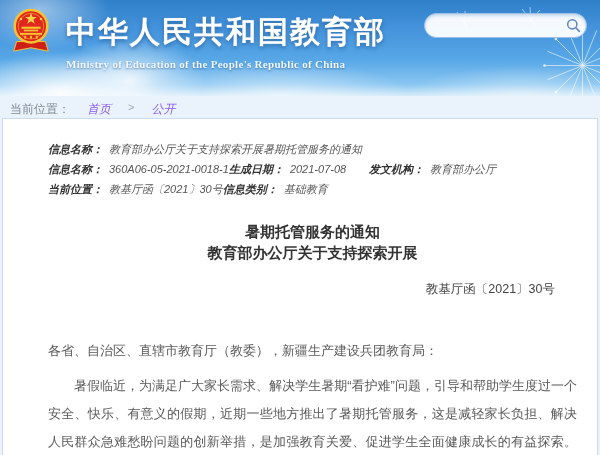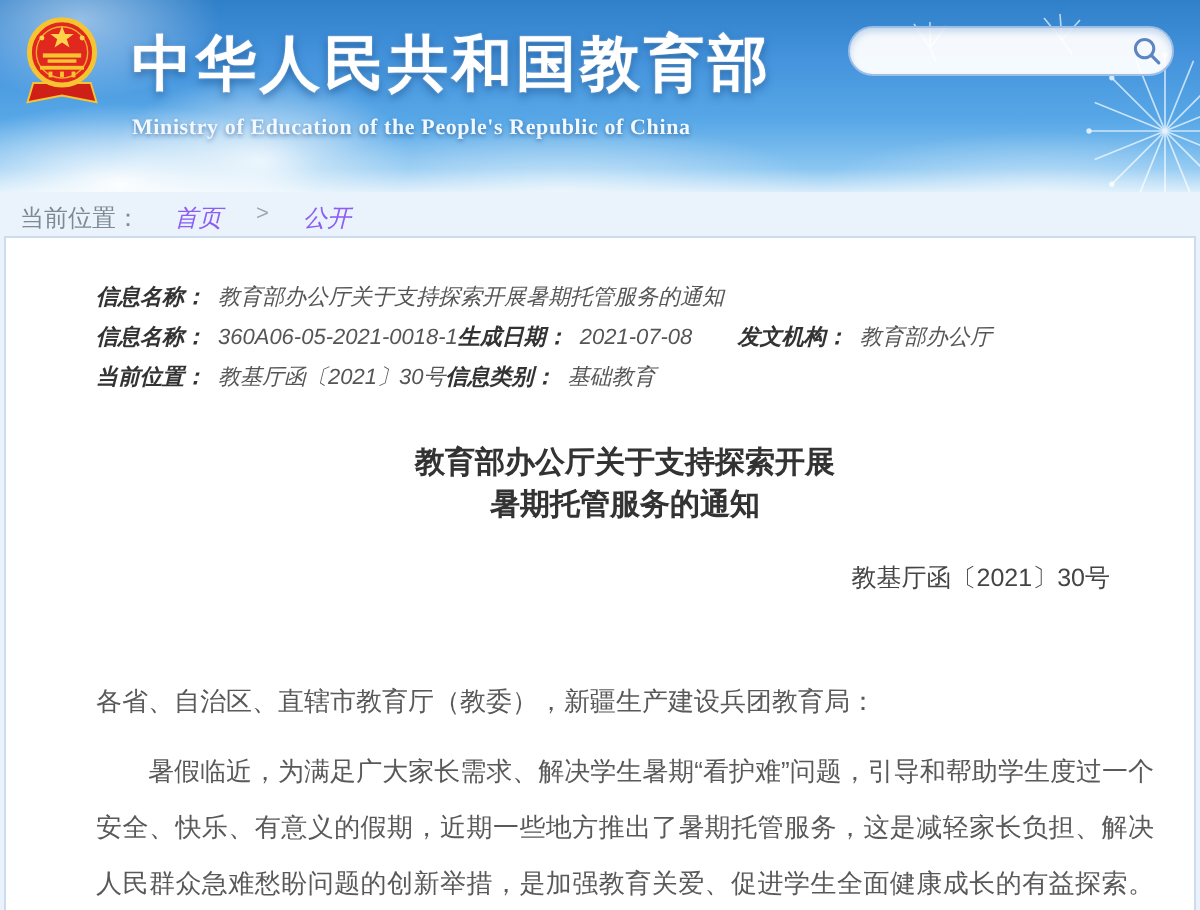--- a/index.html
+++ b/index.html
@@ -206,22 +206,22 @@
       <span class="pair w1">
         <span class="lbl">当前位置：</span><span class="val">教基厅函〔2021〕30号</span>
       </span>
       <span class="pair">
         <span class="lbl">信息类别：</span><span class="val">基础教育</span>
       </span>
     </div>
   </div>
 
   <h1 class="doc-title">
+    <span>暑期托管服务的通知</span>
     <span>教育部办公厅关于支持探索开展</span>
-    <span>暑期托管服务的通知</span>
   </h1>
 
   <div class="doc-number">教基厅函〔2021〕30号</div>
 
   <p class="salutation">各省、自治区、直辖市教育厅（教委），新疆生产建设兵团教育局：</p>
 
   <p class="body-para">暑假临近，为满足广大家长需求、解决学生暑期“看护难”问题，引导和帮助学生度过一个安全、快乐、有意义的假期，近期一些地方推出了暑期托管服务，这是减轻家长负担、解决人民群众急难愁盼问题的创新举措，是加强教育关爱、促进学生全面健康成长的有益探索。为引导支持有条件的地方积极探索开展暑期托管服务工作，现将有关事项通知如下。</p>
 </main>
 
 </body></html>

